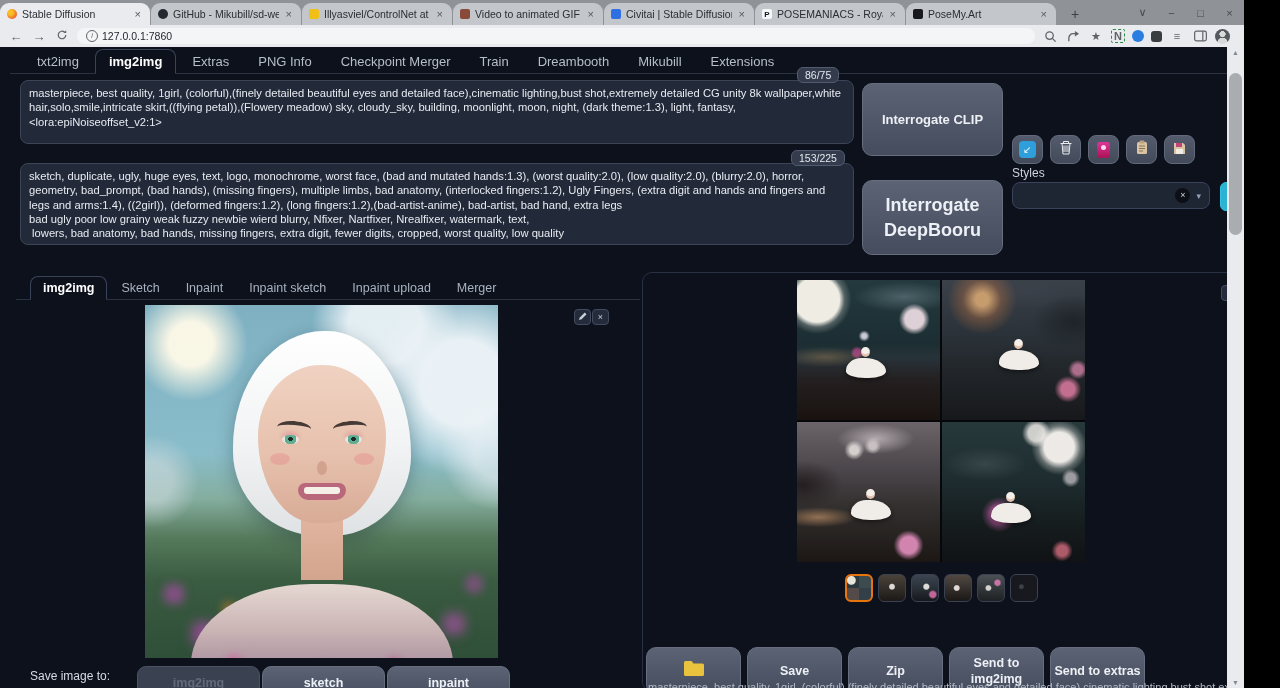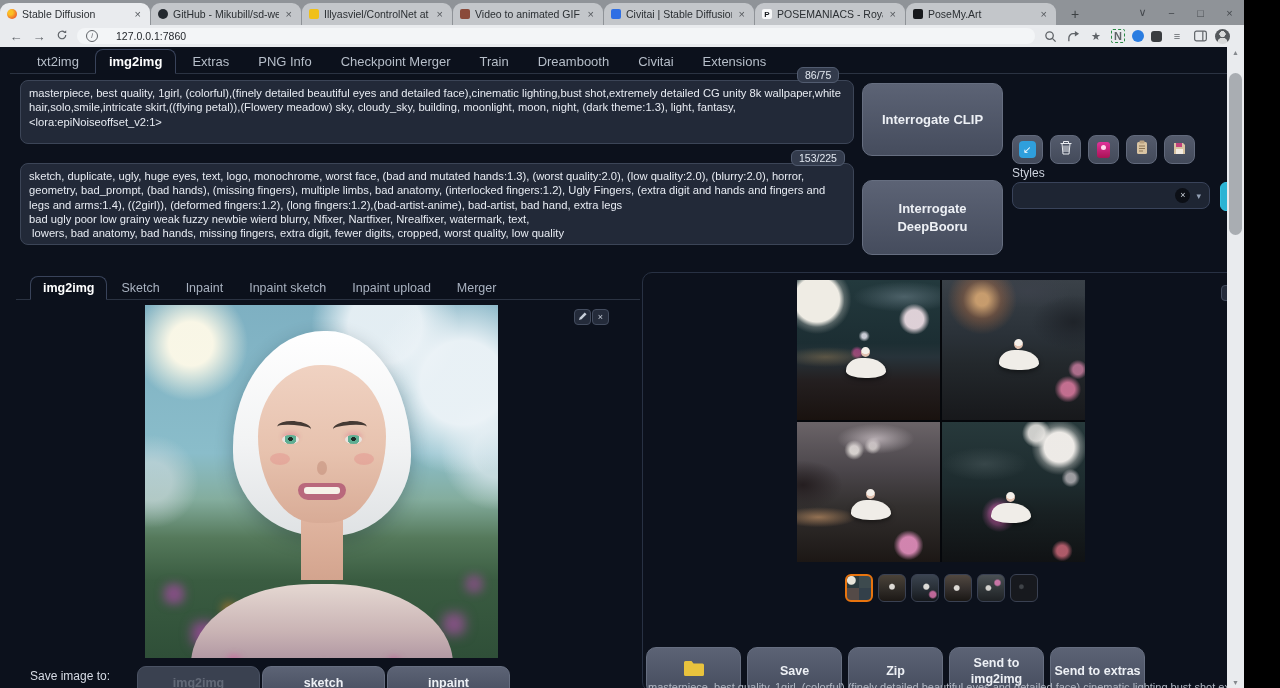--- a/index.html
+++ b/index.html
@@ -20,21 +20,21 @@
   .f4{background:#8a4a3a;border-radius:2px}
   .f5{background:#2f6fe4;border-radius:2px}
   .f6{background:#f6f7f8;color:#15181c;border-radius:2px}
   .f7{background:#17191c;border-radius:2px}
   .newtab{width:24px;height:20px;margin:0 0 1px 6px;font-size:14px;color:#3c4043;display:flex;align-items:center;justify-content:center}
   .winctl{position:absolute;right:0;top:0;height:25px;display:flex;align-items:center}
   .winctl span{width:29px;text-align:center;font-size:11px;color:#44484d}
   .toolbar{position:absolute;top:25px;left:0;right:0;height:22px;background:#e9ebee;display:flex;align-items:center;padding:0 8px;gap:7px;box-sizing:border-box}
   .navic{color:#5f6368;font-size:13px;width:16px;text-align:center;flex:none}
   .urlpill{flex:none;width:940px;height:16px;background:#f3f5f7;border-radius:9px;display:flex;align-items:center;
-    gap:18px;padding:0 9px;font-size:10.5px;color:#24282d}
+    gap:4px;padding:0 9px;font-size:10.5px;color:#24282d}
   .infodot{width:10px;height:10px;border:1px solid #5f6368;border-radius:50%;font-size:7px;line-height:10px;
     text-align:center;color:#5f6368;font-style:italic;flex:none}
   .ticons{display:flex;align-items:center;gap:7px;margin-left:auto}
   .ticons .tic{width:16px;height:16px;display:flex;align-items:center;justify-content:center;color:#5f6368;font-size:11px}
   .extn{border:1px dashed #2a8a46;color:#2a8a46;font-size:8px;font-weight:bold;border-radius:2px;width:12px !important;height:12px !important}
   .extblue{width:12px !important;height:12px !important;border-radius:50%;background:#2a7de1}
   .extdark{width:11px !important;height:11px !important;border-radius:3px;background:#3a3d40}
   .avatar{width:15px !important;height:15px !important;border-radius:50%;
     background:radial-gradient(circle at 50% 34%,#d7d9da 0 24%,rgba(0,0,0,0) 26%),
     radial-gradient(circle at 50% 92%,#d7d9da 0 32%,rgba(0,0,0,0) 34%),#55595d}
@@ -55,21 +55,21 @@
     font-size:11.2px;line-height:1.28;padding:5px 8px;resize:none;outline:none;box-sizing:border-box;
     font-family:"Liberation Sans","DejaVu Sans",sans-serif;overflow:hidden}
   #ta1{left:20px;top:33px;width:834px;height:64px}
   #ta2{left:20px;top:116px;width:834px;height:82px}
   .badge{position:absolute;background:#333b4c;border:1px solid #525c70;border-radius:6px;color:#e3e8f0;
     font-size:10.5px;padding:1px 7px;z-index:3}
   #b1{left:797px;top:20px}#b2{left:791px;top:103px}
   .gbtn{background:linear-gradient(180deg,#5c6375 0%,#454c5d 100%);border:1px solid #666e80;border-radius:10px;
     color:#edf0f5;font-weight:bold;display:flex;align-items:center;justify-content:center;text-align:center;box-sizing:border-box}
   #iclip{position:absolute;left:862px;top:36px;width:141px;height:73px;font-size:13px}
-  #ideep{position:absolute;left:862px;top:133px;width:141px;height:75px;font-size:13px;line-height:1.35}
+  #ideep{position:absolute;left:862px;top:133px;width:141px;height:75px;font-size:18px;line-height:1.35}
   #gen{position:absolute;left:1012px;top:31px;width:236px;height:50px;border-radius:8px;
     background:linear-gradient(180deg,#f08116 0%,#e2690b 100%);border:1px solid #c45f08;color:#fff;
     font-weight:bold;font-size:13.5px;display:flex;align-items:center;justify-content:center}
   .irow{position:absolute;left:1012px;top:88px;display:flex;gap:7px}
   .ibtn{width:31px;height:29px;border-radius:8px;background:linear-gradient(180deg,#545b6c,#434a5a);
     border:1px solid #61697b;display:flex;align-items:center;justify-content:center;box-sizing:border-box}
   .bluesq{width:17px;height:17px;border-radius:4px;background:#2f9fdc;color:#fff;font-size:10px;
     display:flex;align-items:center;justify-content:center}
   .pinkcard{width:13px;height:16px;border-radius:3px;background:linear-gradient(180deg,#e0339a,#a91355);position:relative}
   .pinkcard::after{content:"";position:absolute;top:3px;left:4px;width:5px;height:5px;border-radius:50%;background:#ffd7ec}
@@ -291,21 +291,21 @@
   <div class="page">
 
     <div class="navtabs">
       <span class="ntab">txt2img</span>
       <span class="ntab active">img2img</span>
       <span class="ntab">Extras</span>
       <span class="ntab">PNG Info</span>
       <span class="ntab">Checkpoint Merger</span>
       <span class="ntab">Train</span>
       <span class="ntab">Dreambooth</span>
-      <span class="ntab">Civitai</span>
+      <span class="ntab">Mikubill</span>
       <span class="ntab">Extensions</span>
     </div>
 
     <textarea id="ta1" class="ta" spellcheck="false" style="">masterpiece, best quality, 1girl, (colorful),(finely detailed beautiful eyes and detailed face),cinematic lighting,bust shot,extremely detailed CG unity 8k wallpaper,white hair,solo,smile,intricate skirt,((flying petal)),(Flowery meadow) sky, cloudy_sky, building, moonlight, moon, night, (dark theme:1.3), light, fantasy,
 &lt;lora:epiNoiseoffset_v2:1&gt;</textarea>
     <div id="b1" class="badge">86/75</div>
     <textarea id="ta2" class="ta" spellcheck="false" style="">sketch, duplicate, ugly, huge eyes, text, logo, monochrome, worst face, (bad and mutated hands:1.3), (worst quality:2.0), (low quality:2.0), (blurry:2.0), horror, geometry, bad_prompt, (bad hands), (missing fingers), multiple limbs, bad anatomy, (interlocked fingers:1.2), Ugly Fingers, (extra digit and hands and fingers and legs and arms:1.4), ((2girl)), (deformed fingers:1.2), (long fingers:1.2),(bad-artist-anime), bad-artist, bad hand, extra legs
 bad ugly poor low grainy weak fuzzy newbie wierd blurry, Nfixer, Nartfixer, Nrealfixer, watermark, text,
  lowers, bad anatomy, bad hands, missing fingers, extra digit, fewer digits, cropped, worst quality, low quality</textarea>
     <div id="b2" class="badge">153/225</div>

